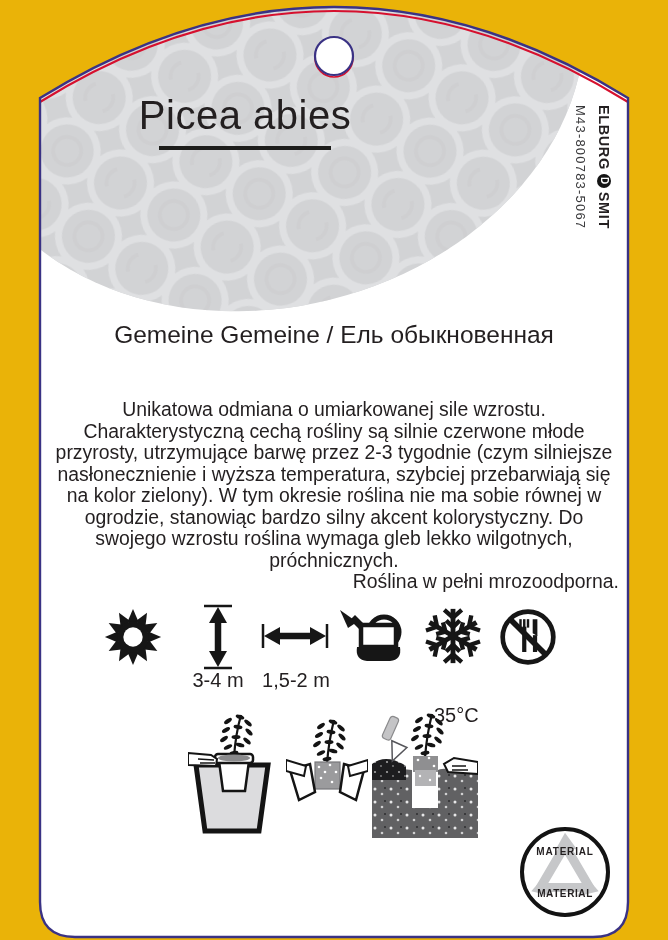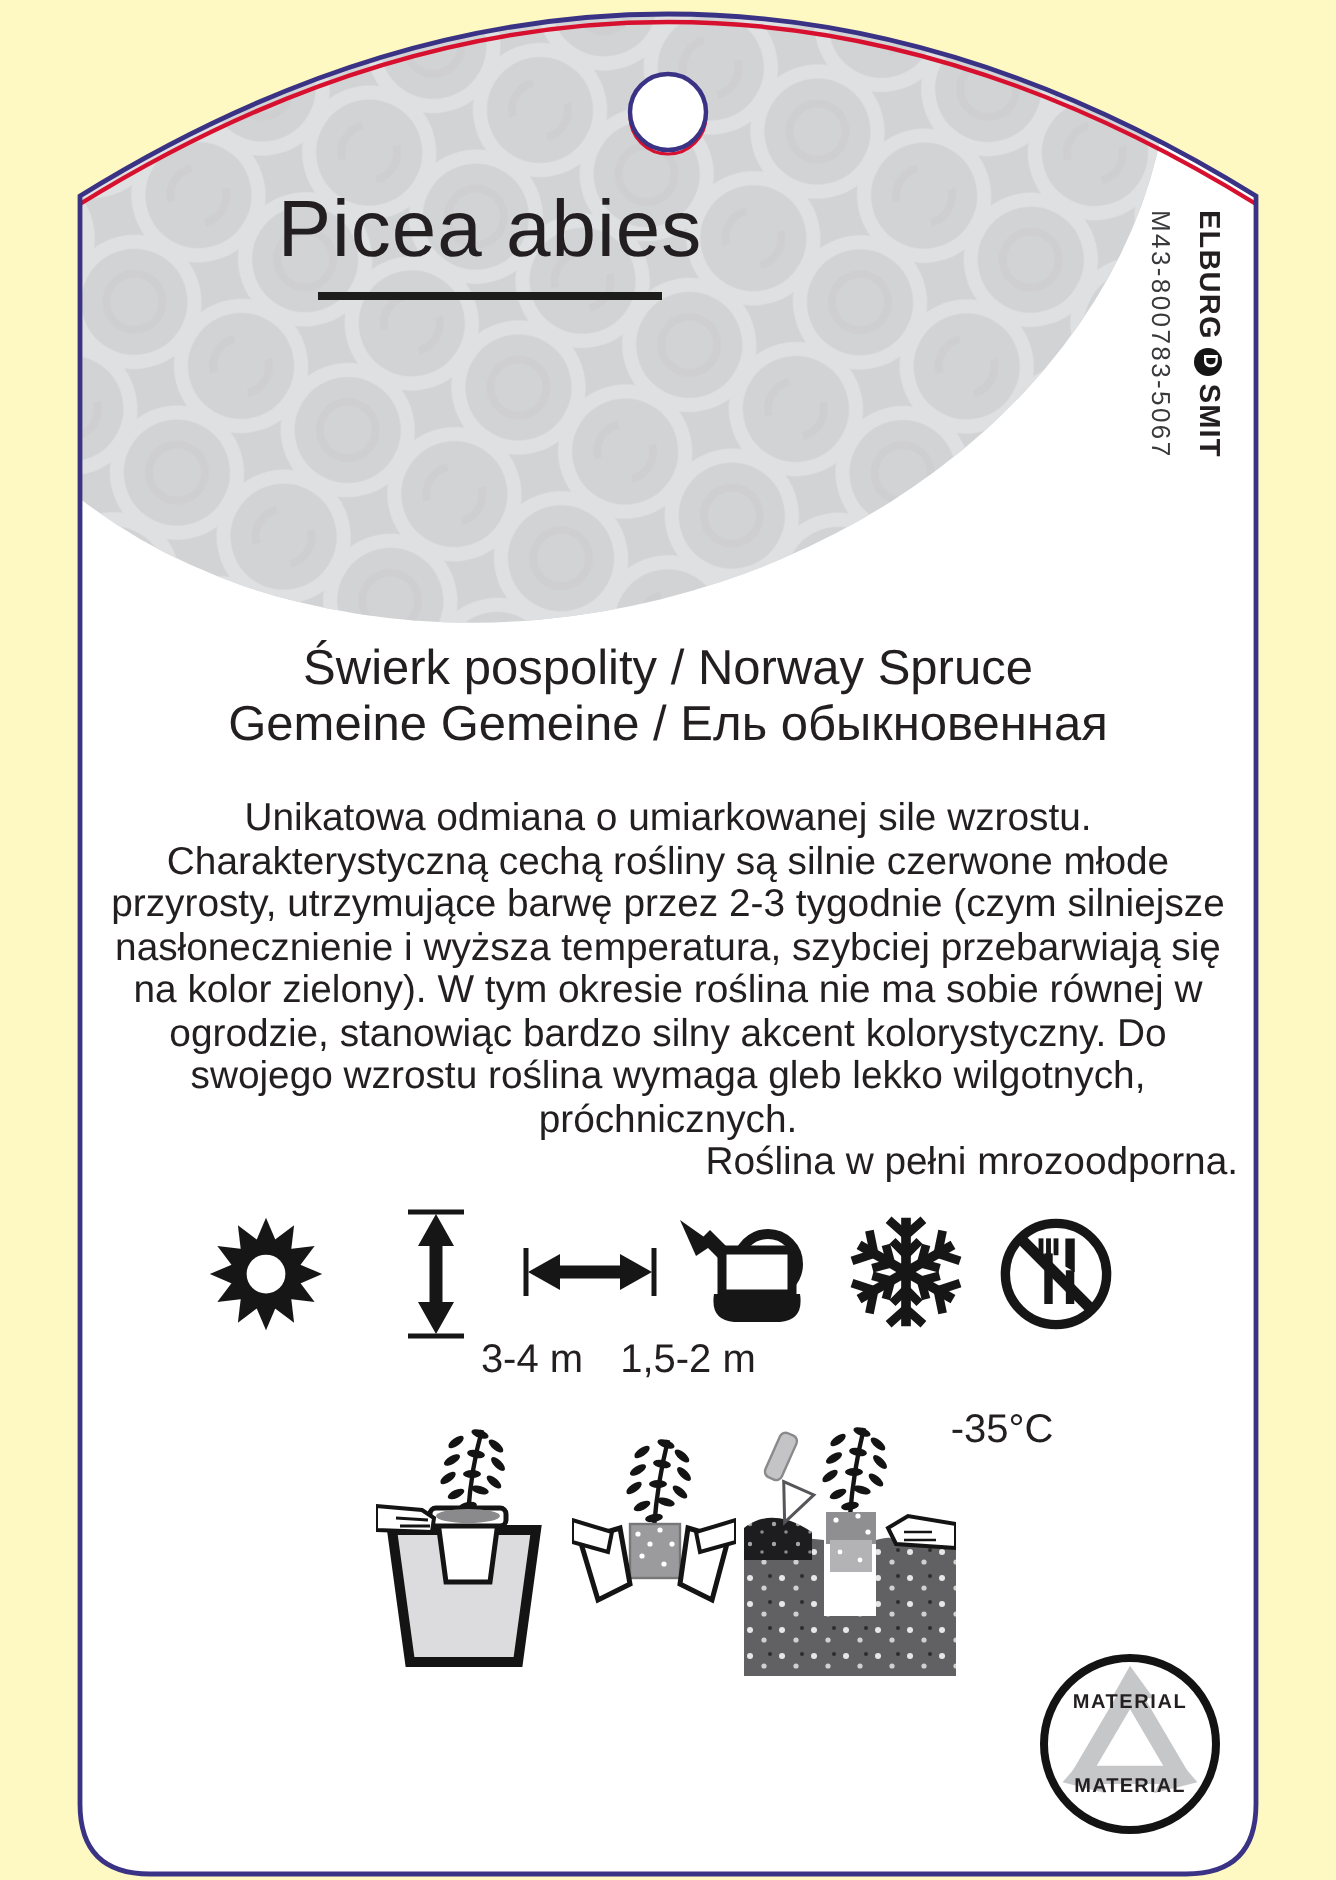--- a/index.html
+++ b/index.html
@@ -1,18 +1,18 @@
 <!DOCTYPE html>
 <html><head>
 <meta charset="utf-8">
 <style>
   html,body{margin:0;padding:0;background:#ffffff;}
   .screen{
     position:relative;width:668px;height:940px;overflow:hidden;
-    background:#fef9c3;color:#231f20;
+    background:#eab308;color:#231f20;
     font-family:"Liberation Sans","DejaVu Sans",sans-serif;
   }
   .abs{position:absolute;}
   svg{display:block;}
 
   
   #card-svg{position:absolute;left:0;top:0;z-index:0;}
 
   
   .title-block{left:40px;top:92px;width:410px;text-align:center;z-index:2;}
@@ -29,21 +29,21 @@
          text-align:center;font-weight:bold;}
   .item-code{left:588px;top:105px;transform:rotate(90deg);transform-origin:0 0;
          white-space:nowrap;font-size:13px;letter-spacing:1.2px;color:#39393b;z-index:2;}
 
   .common-names{left:40px;top:321px;width:588px;text-align:center;
          font-size:24.5px;line-height:28px;z-index:2;}
   .description-wrap{left:49px;top:399px;width:570px;text-align:center;
          font-size:19.4px;line-height:21.5px;z-index:2;}
   .hardiness-note{margin-top:0;text-align:right;}
 
-  .icon-label{position:absolute;text-align:center;font-size:20px;z-index:2;margin-left:48px;}
+  .icon-label{position:absolute;text-align:center;font-size:20px;z-index:2;}
 
   
   .badge{left:520px;top:827px;width:90px;height:90px;border:4px solid #131313;
          border-radius:50%;box-sizing:border-box;z-index:2;background:#fff;}
   .badge .btxt{position:absolute;left:0;width:82px;text-align:center;font-weight:bold;}
   .badge-line1{top:15px;font-size:10px;letter-spacing:.8px;}
   .badge-pct{top:24px;font-size:28px;letter-spacing:0;}
   .badge-line2{top:57px;font-size:10px;letter-spacing:.6px;}
 </style>
 </head>
@@ -94,21 +94,20 @@
   </div>
 
   <div class="abs brand">
     <span>ELBURG</span>
     <span class="brand-mark">D</span>
     <span>SMIT</span>
   </div>
   <div class="abs item-code">M43-800783-5067</div>
 
   <div class="abs common-names">
-    <div>Świerk pospolity / Norway Spruce</div>
     <div>Gemeine Gemeine / Ель обыкновенная</div>
   </div>
 
   <div class="abs description-wrap">
     <div>Unikatowa odmiana o umiarkowanej sile wzrostu. Charakterystyczną cechą rośliny są silnie czerwone młode przyrosty, utrzymujące barwę przez 2-3 tygodnie (czym silniejsze nasłonecznienie i wyższa temperatura, szybciej przebarwiają się na kolor zielony). W tym okresie roślina nie ma sobie równej w ogrodzie, stanowiąc bardzo silny akcent kolorystyczny. Do swojego wzrostu roślina wymaga gleb lekko wilgotnych, próchnicznych.</div>
     <div class="hardiness-note">Roślina w pełni mrozoodporna.</div>
   </div>
 
   <div class="abs" style="left:102px;top:606px;width:62px;height:62px;z-index:2;">
     <svg width="62" height="62" viewBox="0 0 64 64">

